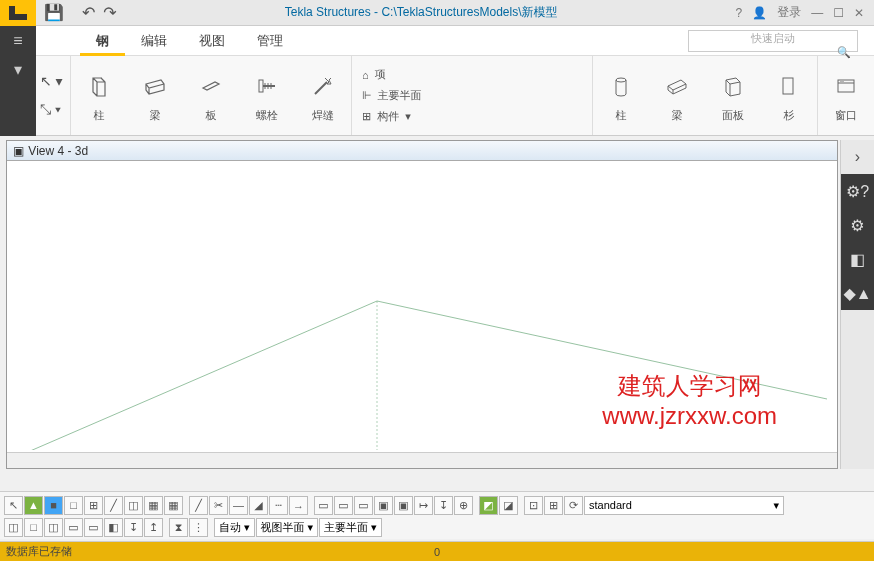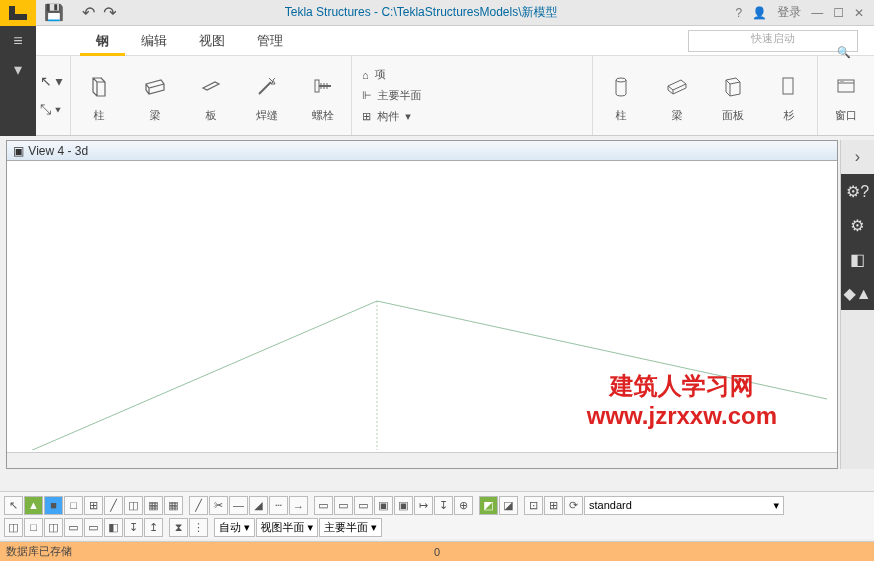--- a/index.html
+++ b/index.html
@@ -25,39 +25,39 @@
 .ribbon .selcol { width: 30px; display: flex; flex-direction: column; justify-content: center; gap: 12px; color: #555; font-size: 14px; }
 .ribbon .group { border-left: 1px solid #ddd; display: flex; }
 .ribbon .tool { width: 56px; display: flex; flex-direction: column; align-items: center; justify-content: center; gap: 4px; cursor: pointer; }
 .ribbon .tool .ico { font-size: 22px; color: #666; height: 36px; display: flex; align-items: center; }
 .ribbon .tool .lbl { font-size: 11px; color: #555; }
 .ribbon .listcol { width: 90px; display: flex; flex-direction: column; justify-content: center; gap: 6px; padding-left: 10px; font-size: 11px; color: #555; }
 .ribbon .listcol .row { display: flex; align-items: center; gap: 6px; cursor: pointer; }
 
 .viewarea { position: absolute; left: 6px; top: 140px; right: 36px; bottom: 92px; background: #fff; border: 1px solid #999; }
 .viewarea .vtitle { height: 20px; background: linear-gradient(#f4f8fc, #dce8f4); border-bottom: 1px solid #aaa; font-size: 12px; padding-left: 6px; display: flex; align-items: center; gap: 4px; color: #333; }
-.viewarea .canvas { position: absolute; top: 20px; left: 0; right: 0; bottom: 18px; background: #fff; overflow: hidden; font-weight: bold; }
+.viewarea .canvas { position: absolute; top: 20px; left: 0; right: 0; bottom: 18px; background: #fff; overflow: hidden; }
 .viewarea svg.grid { position: absolute; top: 0; left: 0; }
 .viewarea .watermark { position: absolute; right: 60px; bottom: 20px; text-align: center; font-size: 24px; color: #d22; font-family: SimSun, serif; }
 .viewarea .hscroll { position: absolute; bottom: 0; left: 0; right: 0; height: 16px; background: #f0f0f0; border-top: 1px solid #ccc; }
 
 .rightrail { position: absolute; right: 0; top: 140px; width: 34px; bottom: 92px; background: #e8e8e8; border-left: 1px solid #ccc; display: flex; flex-direction: column; }
 .rightrail .btn { height: 34px; display: flex; align-items: center; justify-content: center; color: #555; cursor: pointer; }
 .rightrail .btn.dark { background: #3a3a3a; color: #ddd; }
 
 .toolbar-bottom { position: absolute; left: 0; right: 0; bottom: 22px; height: 48px; background: #f5f5f5; border-top: 1px solid #ccc; padding: 2px 4px; }
 .toolbar-bottom .trow { height: 22px; display: flex; align-items: center; gap: 1px; }
 .toolbar-bottom .tbtn { width: 19px; height: 19px; border: 1px solid #bbb; background: #fafafa; display: flex; align-items: center; justify-content: center; font-size: 11px; color: #555; cursor: pointer; }
 .toolbar-bottom .tbtn.green { background: #7cb342; color: #fff; }
 .toolbar-bottom .tbtn.blue { background: #42a5f5; }
 .toolbar-bottom .sep { width: 4px; }
 .toolbar-bottom .combo { height: 19px; border: 1px solid #bbb; background: #fff; font-size: 11px; padding: 0 4px; display: flex; align-items: center; gap: 3px; cursor: pointer; }
 .toolbar-bottom .combo.wide { flex: 1; max-width: 200px; }
 
-.statusbar { position: absolute; left: 0; right: 0; bottom: 0; height: 20px; background: #fdba74; border-top: 1px solid #ccc; display: flex; align-items: center; font-size: 11px; color: #444; padding: 0 6px; }
+.statusbar { position: absolute; left: 0; right: 0; bottom: 0; height: 20px; background: #eab308; border-top: 1px solid #ccc; display: flex; align-items: center; font-size: 11px; color: #444; padding: 0 6px; }
 .statusbar .center { position: absolute; left: 50%; transform: translateX(-50%); }
 
 .svgico { width: 24px; height: 24px; }
 </style>
 </head>
 <body>
 
 <div class="titlebar">
   <div class="logo">
     <svg width="18" height="14">
@@ -123,37 +123,37 @@
       <div class="ico">
           <svg class="svgico" viewBox="0 0 24 24">
             <path d="M4 14 L16 8 L20 10 L8 16 Z" fill="none" stroke="#666" stroke-width="1.2"></path>
           </svg>
         </div>
       <div class="lbl">板</div>
     </div>
     <div class="tool">
       <div class="ico">
           <svg class="svgico" viewBox="0 0 24 24">
-            <line x1="4" y1="20" x2="16" y2="8" stroke="#666" stroke-width="2"></line>
-            <path d="M14 4 L18 8 L16 10 L20 10 L18 6 L20 4" fill="none" stroke="#666"></path>
-          </svg>
-        </div>
-      <div class="lbl">焊缝</div>
-    </div>
-    <div class="tool">
-      <div class="ico">
-          <svg class="svgico" viewBox="0 0 24 24">
             <rect x="4" y="6" width="4" height="12" fill="none" stroke="#666"></rect>
             <line x1="8" y1="12" x2="20" y2="12" stroke="#666" stroke-width="2"></line>
             <line x1="10" y1="9" x2="10" y2="15" stroke="#666"></line>
             <line x1="13" y1="9" x2="13" y2="15" stroke="#666"></line>
             <line x1="16" y1="9" x2="16" y2="15" stroke="#666"></line>
           </svg>
         </div>
       <div class="lbl">螺栓</div>
+    </div>
+    <div class="tool">
+      <div class="ico">
+          <svg class="svgico" viewBox="0 0 24 24">
+            <line x1="4" y1="20" x2="16" y2="8" stroke="#666" stroke-width="2"></line>
+            <path d="M14 4 L18 8 L16 10 L20 10 L18 6 L20 4" fill="none" stroke="#666"></path>
+          </svg>
+        </div>
+      <div class="lbl">焊缝</div>
     </div>
   </div>
   <div class="group listcol">
     <div class="row">
         <span>⌂</span>
         <span>项</span>
       </div>
     <div class="row">
         <span>⊩</span>
         <span>主要半面</span>

